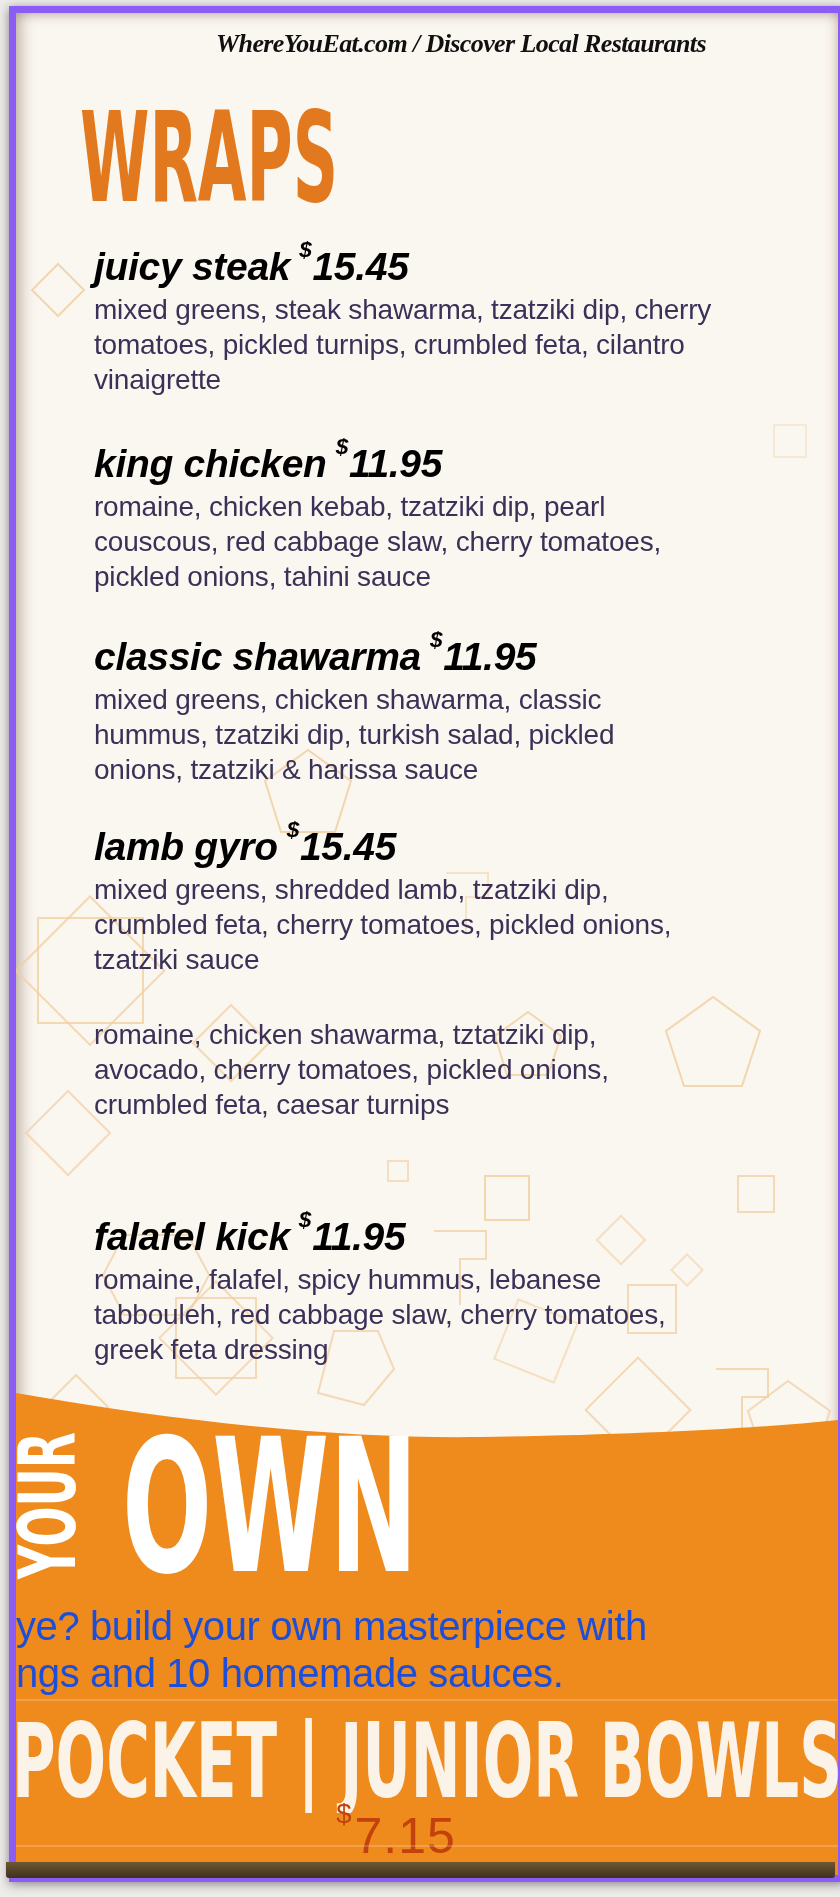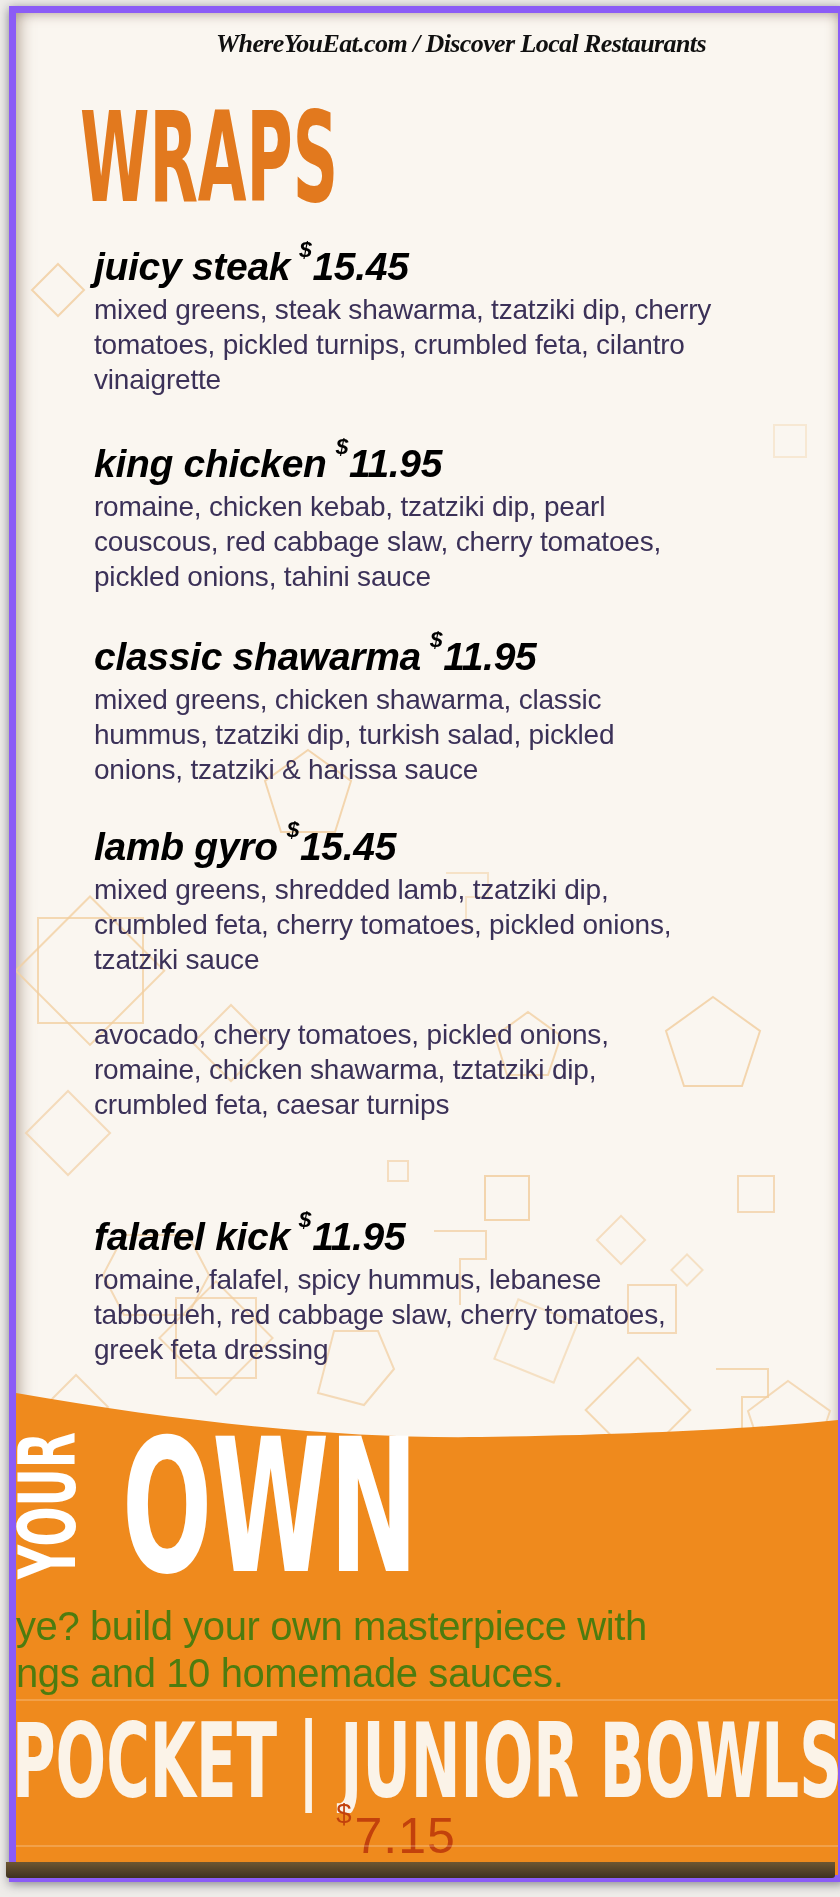--- a/index.html
+++ b/index.html
@@ -38,21 +38,21 @@
 
   
   .orange-section{position:absolute;left:0;top:1370px;width:822px;height:492px;z-index:4;}
   .orange-curve{position:absolute;left:0;top:0;width:822px;height:92px;display:block;}
   .orange-fill{position:absolute;left:0;top:90px;width:822px;height:402px;background:#EF8A1D;}
   .fold-line{position:absolute;left:0;width:822px;height:2px;background:rgba(255,255,255,.20);z-index:6;}
 
   .your-wrap{position:absolute;left:-42px;top:1452px;width:150px;height:80px;
         transform:rotate(-90deg);z-index:5;}
   .own-svg{position:absolute;left:104px;top:1419px;z-index:5;}
-  .build-line{position:absolute;left:0;width:740px;color:#4d7c0f;font-size:40px;
+  .build-line{position:absolute;left:0;width:740px;color:#1d4ed8;font-size:40px;
         letter-spacing:-0.4px;white-space:nowrap;z-index:5;}
   .build-line-1{top:1591px;}
   .build-line-2{top:1638px;}
   .pocket-svg{position:absolute;left:-6px;top:1700px;z-index:5;}
   .junior-price{position:absolute;left:180px;top:1794px;width:400px;text-align:center;
         color:#c2410c;font-size:50px;letter-spacing:1px;z-index:5;}
   .junior-price sup{font-size:55%;position:relative;top:-12px;margin-right:2px;}
 
   svg text{font-family:"DejaVu Sans","Liberation Sans",sans-serif;font-weight:800;}
 </style>
@@ -140,22 +140,22 @@
       </div>
       <div class="desc">
         <div>mixed greens, shredded lamb, tzatziki dip,</div>
         <div>crumbled feta, cherry tomatoes, pickled onions,</div>
         <div>tzatziki sauce</div>
       </div>
     </div>
 
     <div class="item" style="top:999px">
       <div class="desc">
+        <div>romaine, chicken shawarma, tztatziki dip,</div>
         <div>avocado, cherry tomatoes, pickled onions,</div>
-        <div>romaine, chicken shawarma, tztatziki dip,</div>
         <div>crumbled feta, caesar turnips</div>
       </div>
     </div>
 
     <div class="item" style="top:1196px">
       <div class="item-head">
         <span>falafel kick</span><span class="price"><sup class="dollar">$</sup><span>11.95</span></span>
       </div>
       <div class="desc">
         <div>romaine, falafel, spicy hummus, lebanese</div>

